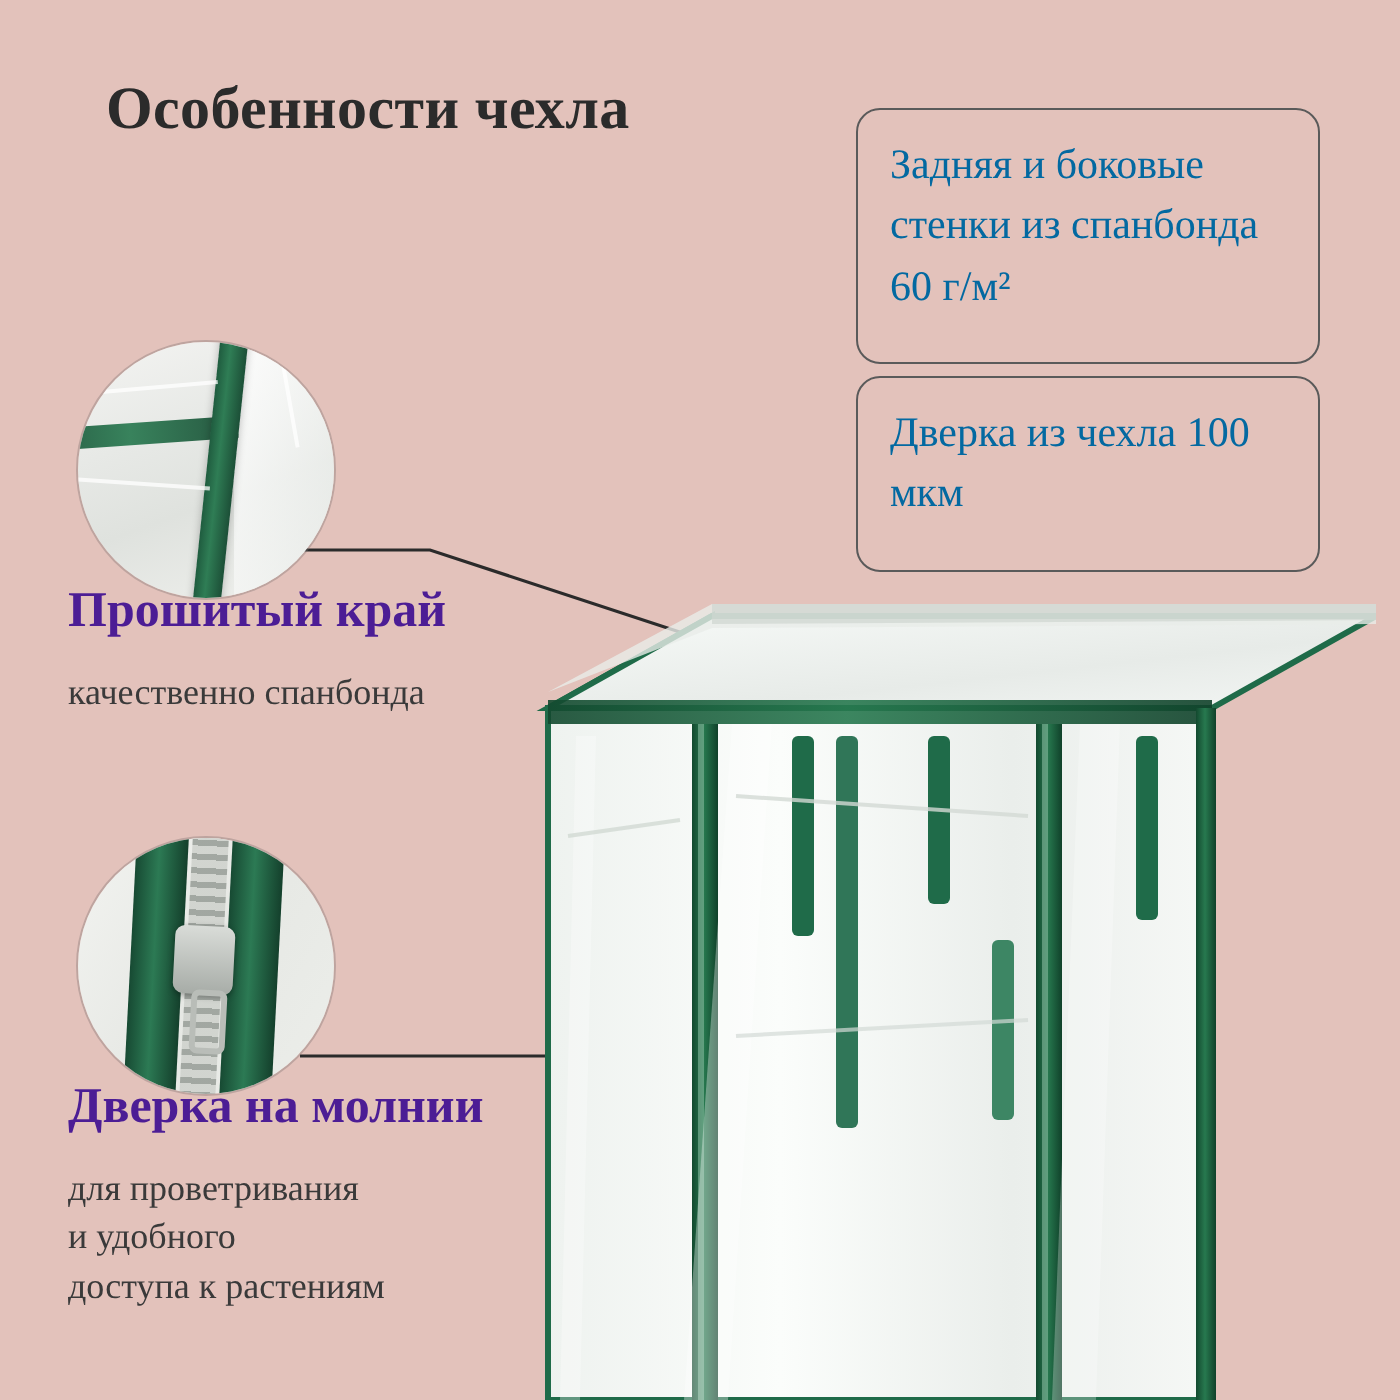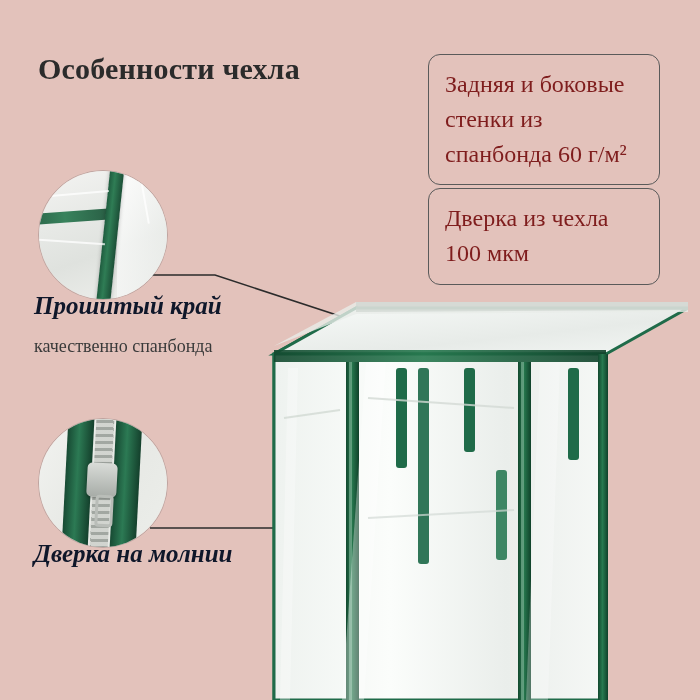--- a/index.html
+++ b/index.html
@@ -16,38 +16,37 @@
   #page {
     position: relative;
     width: 700px;
     height: 700px;
     background: #e3c2bb;
   }
 
   
   #title {
     position: absolute;
-    left: 38px;
+    left: 53px;
     top: 38px;
     font-size: 30px;
     font-weight: bold;
     color: #2b2b2b;
     letter-spacing: 0.2px;
-    margin-top: 14px;
   }
 
   
   .callout {
     position: absolute;
     border: 1.6px solid #5a5a5a;
     border-radius: 12px;
-    padding: 12px 16px 13px 16px;
-    font-size: 24px;
+    padding: 12px 16px 23px 16px;
+    font-size: 21px;
     line-height: 1.45;
-    color: #7f1d1d;
+    color: #0369a1;
     box-sizing: border-box;
   }
   #callout-spunbond {
     left: 428px;
     top: 54px;
     width: 232px;
   }
   #callout-film {
     left: 428px;
     top: 188px;
@@ -161,22 +160,21 @@
     border: 3px solid #b9bdb8;
     border-radius: 4px;
     transform: rotate(3deg);
   }
 
   
   .label-head {
     position: absolute;
     font-size: 25px;
     font-weight: bold;
-    color: #0f172a;
-    font-style: italic;
+    color: #4c1d95;
   }
   .label-sub {
     position: absolute;
     font-size: 18px;
     color: #3a3a3a;
     line-height: 1.35;
   }
   #label-edge-head { left: 34px; top: 292px; }
   #label-edge-sub  { left: 34px; top: 334px; }
   #label-zip-head  { left: 34px; top: 540px; text-align: right; }
@@ -237,20 +235,23 @@
   <div class="inset" id="inset-zip">
     <div class="zip-bg"></div>
     <div class="zip-tape left"></div>
     <div class="zip-tape right"></div>
     <div class="zip-teeth"></div>
     <div class="zip-slider"></div>
     <div class="zip-pull"></div>
   </div>
 
   <div class="label-head" id="label-zip-head">Дверка на молнии</div>
+  <div class="label-sub" id="label-zip-sub" style="white-space: pre-line;">для проветривания
+и удобного
+доступа к растениям</div>
 
   <svg id="product" viewBox="0 0 420 442" xmlns="http://www.w3.org/2000/svg">
     <defs>
       <linearGradient id="filmFront" x1="0" y1="0" x2="1" y2="0">
         <stop offset="0%" stop-color="#eef2ef"></stop>
         <stop offset="35%" stop-color="#fbfdfb"></stop>
         <stop offset="70%" stop-color="#eaeeeb"></stop>
         <stop offset="100%" stop-color="#f6f8f6"></stop>
       </linearGradient>
       <linearGradient id="filmSide" x1="0" y1="0" x2="1" y2="0">

